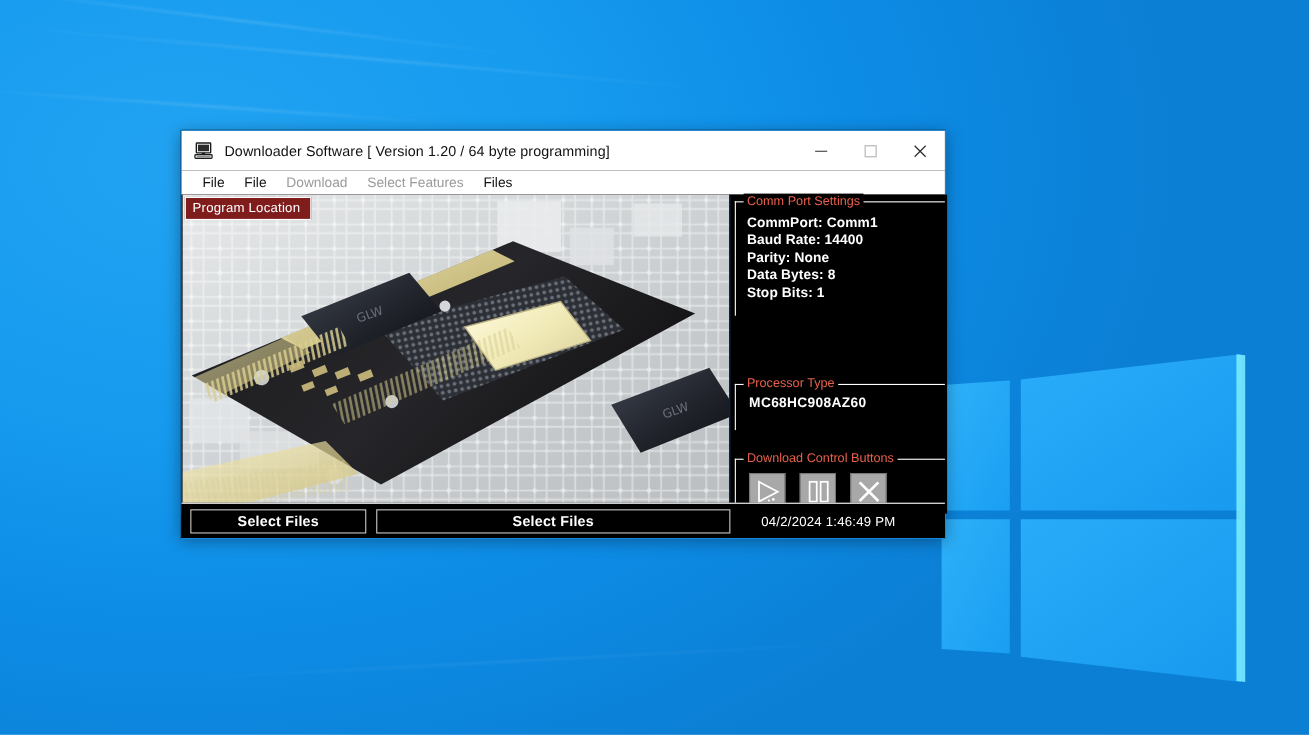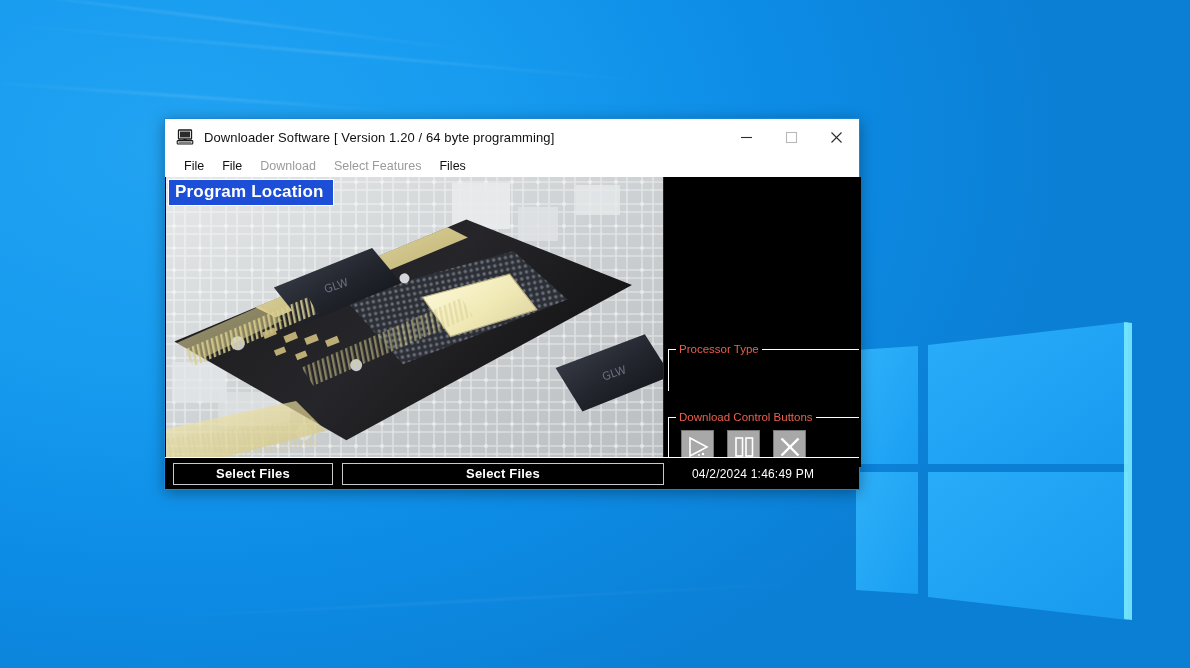--- a/index.html
+++ b/index.html
@@ -138,24 +138,24 @@
   #pcb {
     position: absolute;
     inset: 0;
     width: 100%;
     height: 100%;
   }
   #program-location-label {
     position: absolute;
     left: 2px;
     top: 2px;
-    background: #1d4ed8;
+    background: #7f1d1d;
     color: #fff;
-    font-size: 17px;
-    font-weight: bold;
+    font-size: 12px;
+    font-weight: normal;
     padding: 2px 9px 3px 6px;
     border: 1px solid #ffffff;
     letter-spacing: 0.2px;
     z-index: 5;
     white-space: nowrap;
   }
 
   
   #settings-col {
     position: relative;
@@ -434,24 +434,35 @@
 
           <polygon points="0,252 130,224 160,254 20,290 0,290" fill="url(#gold)" opacity="0.7"></polygon>
           <rect x="0" y="262" width="150" height="28" fill="url(#pins)" opacity="0.45" transform="rotate(-8 0 262)"></rect>
         </svg>
 
         <div id="program-location-label">Program Location</div>
       </div>
 
       <div id="settings-col">
 
+        <div class="group" id="group-comm">
+          <span class="group-legend">Comm Port Settings</span>
+          <div class="group-body">
+            <div class="setting-line">CommPort: Comm1</div>
+            <div class="setting-line">Baud Rate: 14400</div>
+            <div class="setting-line">Parity: None</div>
+            <div class="setting-line">Data Bytes: 8</div>
+            <div class="setting-line">Stop Bits: 1</div>
+          </div>
+        </div>
 
 
         <div class="group" id="group-proc">
           <span class="group-legend">Processor Type</span>
+          <div id="proc-value">MC68HC908AZ60</div>
         </div>
 
         <div class="group" id="group-dl">
           <span class="group-legend">Download Control Buttons</span>
           <div class="dl-buttons">
 
             <div class="dl-btn">
               <svg width="24" height="24" viewBox="0 0 24 24">
                 <polygon points="4,3 21,12 4,21" fill="none" stroke="#ffffff" stroke-width="1.6"></polygon>
                 <circle cx="17" cy="19" r="1.2" fill="#ffffff"></circle>

